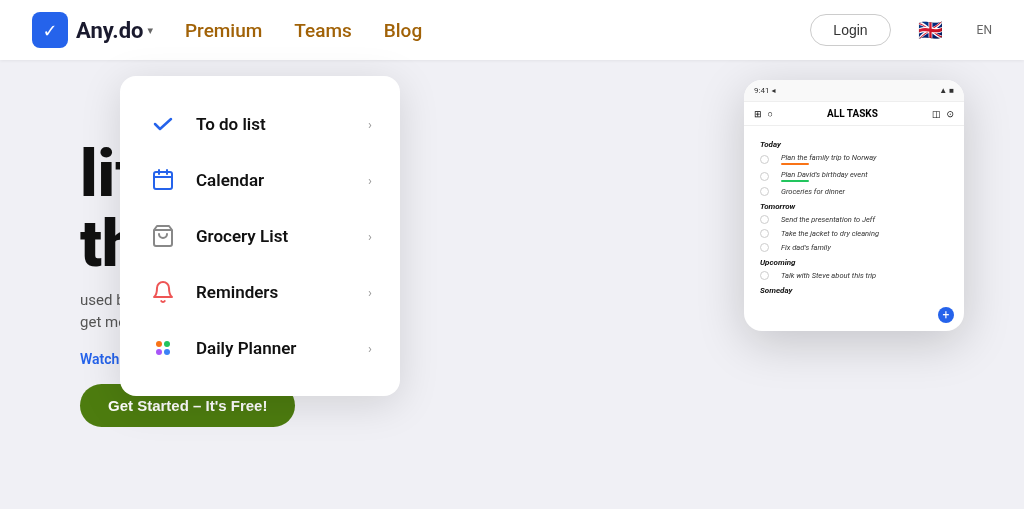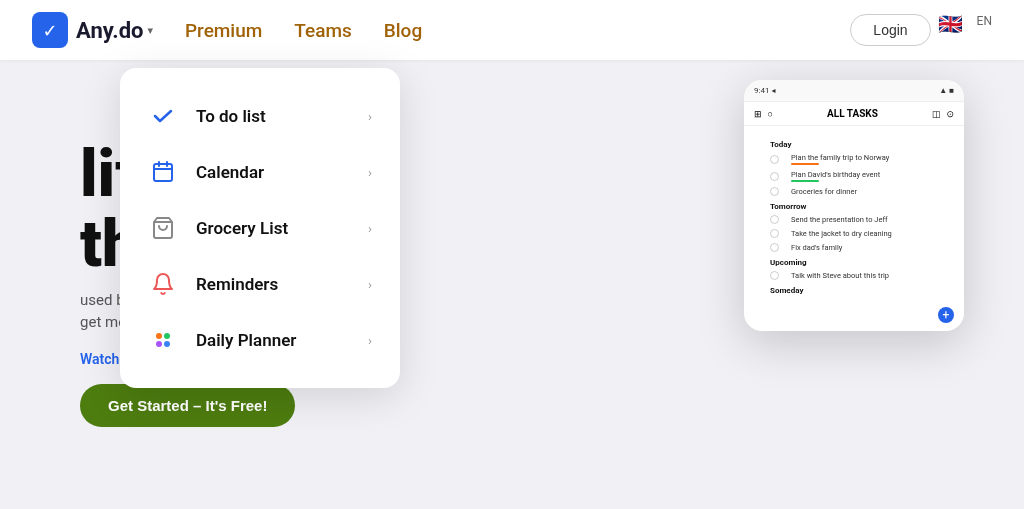--- a/index.html
+++ b/index.html
@@ -55,22 +55,22 @@
     }
     .nav-links li a {
       text-decoration: none;
       color: #a16207;
       font-size: 19px;
       font-weight: 500;
     }
     .nav-right {
       margin-left: auto;
       display: flex;
-      align-items: flex-start;
-      gap: 8px;
+      align-items: center;
+      gap: 28px;
     }
     .login-btn {
       border: 1.5px solid #ccc;
       background: transparent;
       padding: 7px 22px;
       border-radius: 20px;
       font-size: 14px;
       color: #333;
       font-weight: 500;
       cursor: pointer;
@@ -151,21 +151,21 @@
       border-radius: 28px;
       font-size: 15px;
       font-weight: 700;
       cursor: pointer;
       border: none;
     }
 
     
     .dropdown-menu {
       position: absolute;
-      top: 68px;
+      top: 76px;
       left: 120px;
       background: #fff;
       border-radius: 16px;
       box-shadow: 0 8px 40px rgba(0,0,0,0.13);
       width: 280px;
       padding: 20px 0;
       z-index: 200;
     }
     .menu-item {
       display: flex;
@@ -218,21 +218,22 @@
     }
     .phone-toolbar {
       background: #fff;
       padding: 6px 10px;
       display: flex;
       align-items: center;
       gap: 6px;
       border-bottom: 1px solid #eee;
     }
     .phone-content {
-      padding: 8px 26px;
+      padding: 8px 16px;
+      font-style: italic;
     }
     .phone-section-label {
       font-size: 8px;
       font-weight: 700;
       color: #111;
       margin: 6px 0 4px 0;
     }
     .phone-task {
       display: flex;
       align-items: center;

